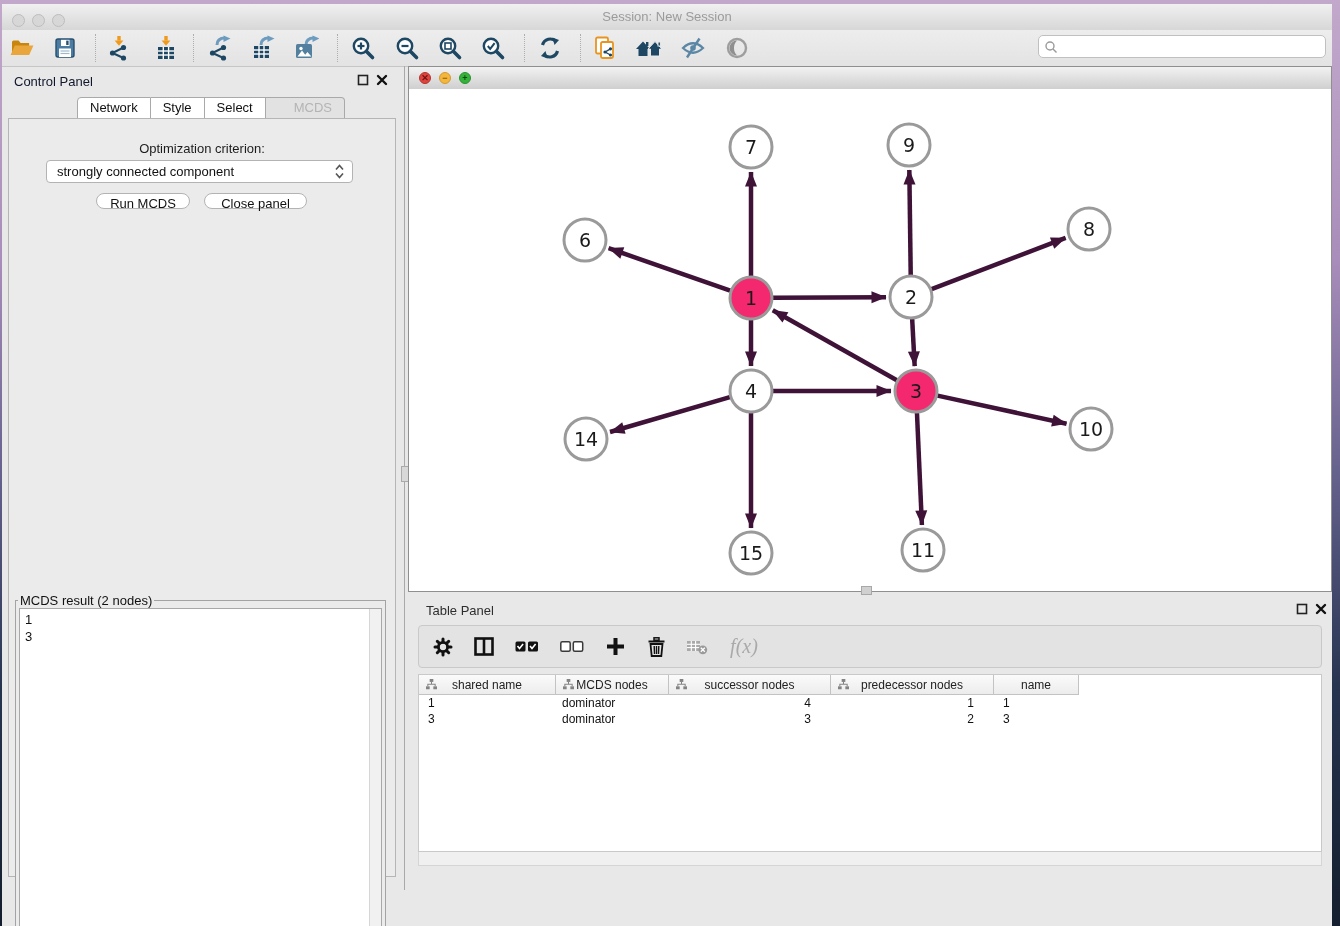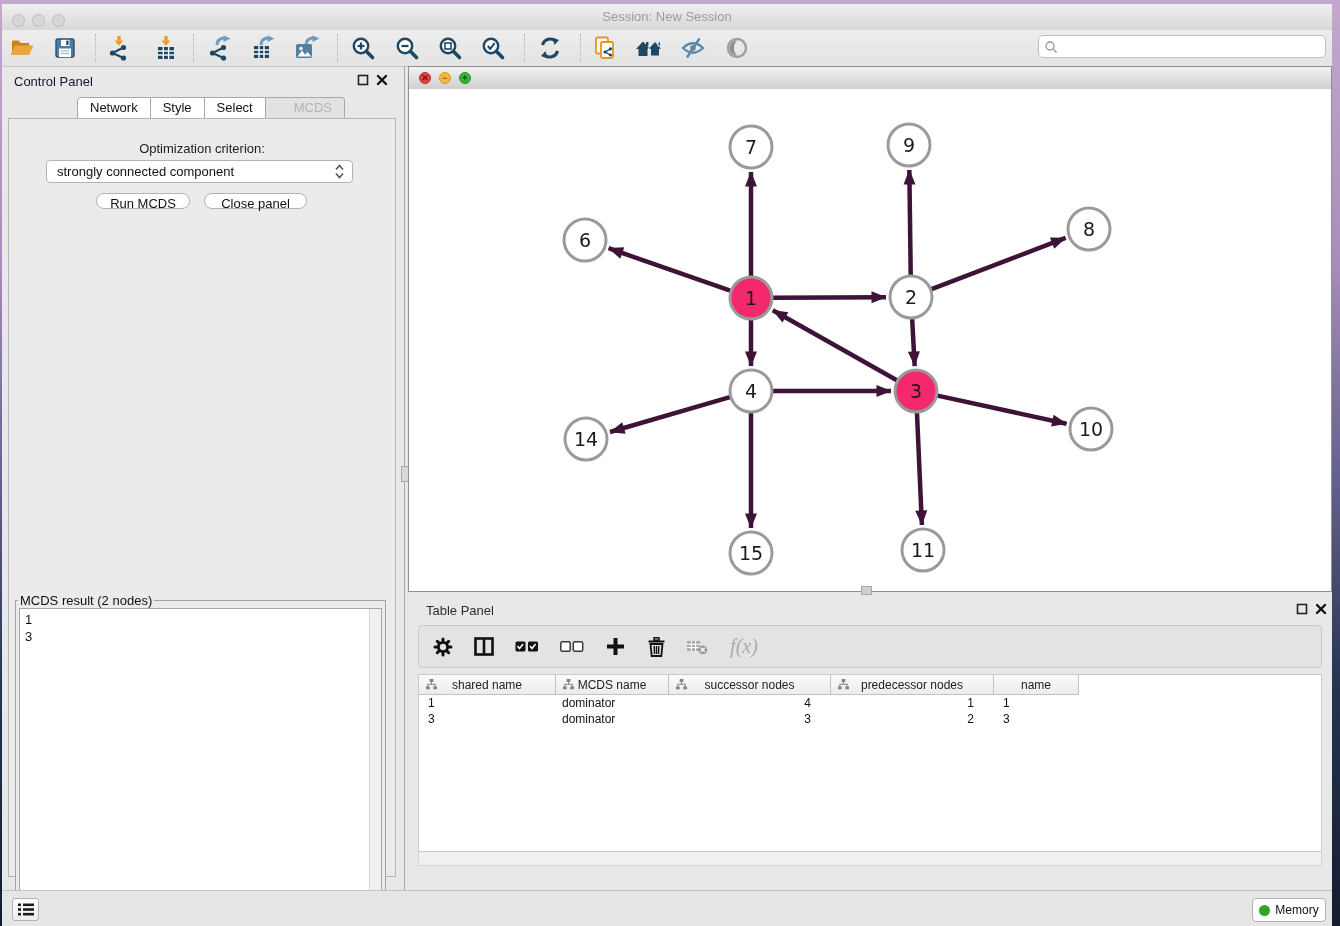--- a/index.html
+++ b/index.html
@@ -464,21 +464,21 @@
       </div>
       <div class="th" style="width:113px">
         <svg class="hicon" width="11" height="11" viewBox="0 0 12 12">
             <g fill="#838383">
               <rect x="4" y="0" width="4" height="3.2"></rect>
               <rect x="0" y="8" width="4" height="3.2"></rect>
               <rect x="8" y="8" width="4" height="3.2"></rect>
             </g>
             <path d="M6 3 V5.8 M2 8 V5.8 H10 V8" fill="none" stroke="#838383" stroke-width="1.1"></path>
           </svg>
-        <span>MCDS name</span>
+        <span>MCDS nodes</span>
       </div>
       <div class="th" style="width:162px">
         <svg class="hicon" width="11" height="11" viewBox="0 0 12 12">
             <g fill="#838383">
               <rect x="4" y="0" width="4" height="3.2"></rect>
               <rect x="0" y="8" width="4" height="3.2"></rect>
               <rect x="8" y="8" width="4" height="3.2"></rect>
             </g>
             <path d="M6 3 V5.8 M2 8 V5.8 H10 V8" fill="none" stroke="#838383" stroke-width="1.1"></path>
           </svg>
@@ -510,32 +510,14 @@
       <div class="td l" style="width:137px">3</div>
       <div class="td l" style="width:113px;padding-left:6px">dominator</div>
       <div class="td r" style="width:162px">3</div>
       <div class="td r" style="width:163px">2</div>
       <div class="td l" style="width:85px">3</div>
     </div>
   </div>
   <div class="tp-scrollstrip"></div>
 
 
-  <div class="statusbar">
-    <div class="sq-btn" style="left:10px;top:7px;width:27px;height:23px">
-      <svg width="16" height="13" viewBox="0 0 16 13">
-          <g fill="#1c1c1c">
-            <rect x="0" y="0.5" width="3" height="2.6"></rect>
-            <rect x="5" y="0.5" width="11" height="2.6"></rect>
-            <rect x="0" y="5.2" width="3" height="2.6"></rect>
-            <rect x="5" y="5.2" width="11" height="2.6"></rect>
-            <rect x="0" y="9.9" width="3" height="2.6"></rect>
-            <rect x="5" y="9.9" width="11" height="2.6"></rect>
-          </g>
-        </svg>
-    </div>
-    <div class="memory-btn">
-      <span class="memdot" id="memdot" style="background: rgb(44, 165, 44);"></span>
-      <span>Memory</span>
-    </div>
-  </div>
 
 </div>
 
 </body></html>

